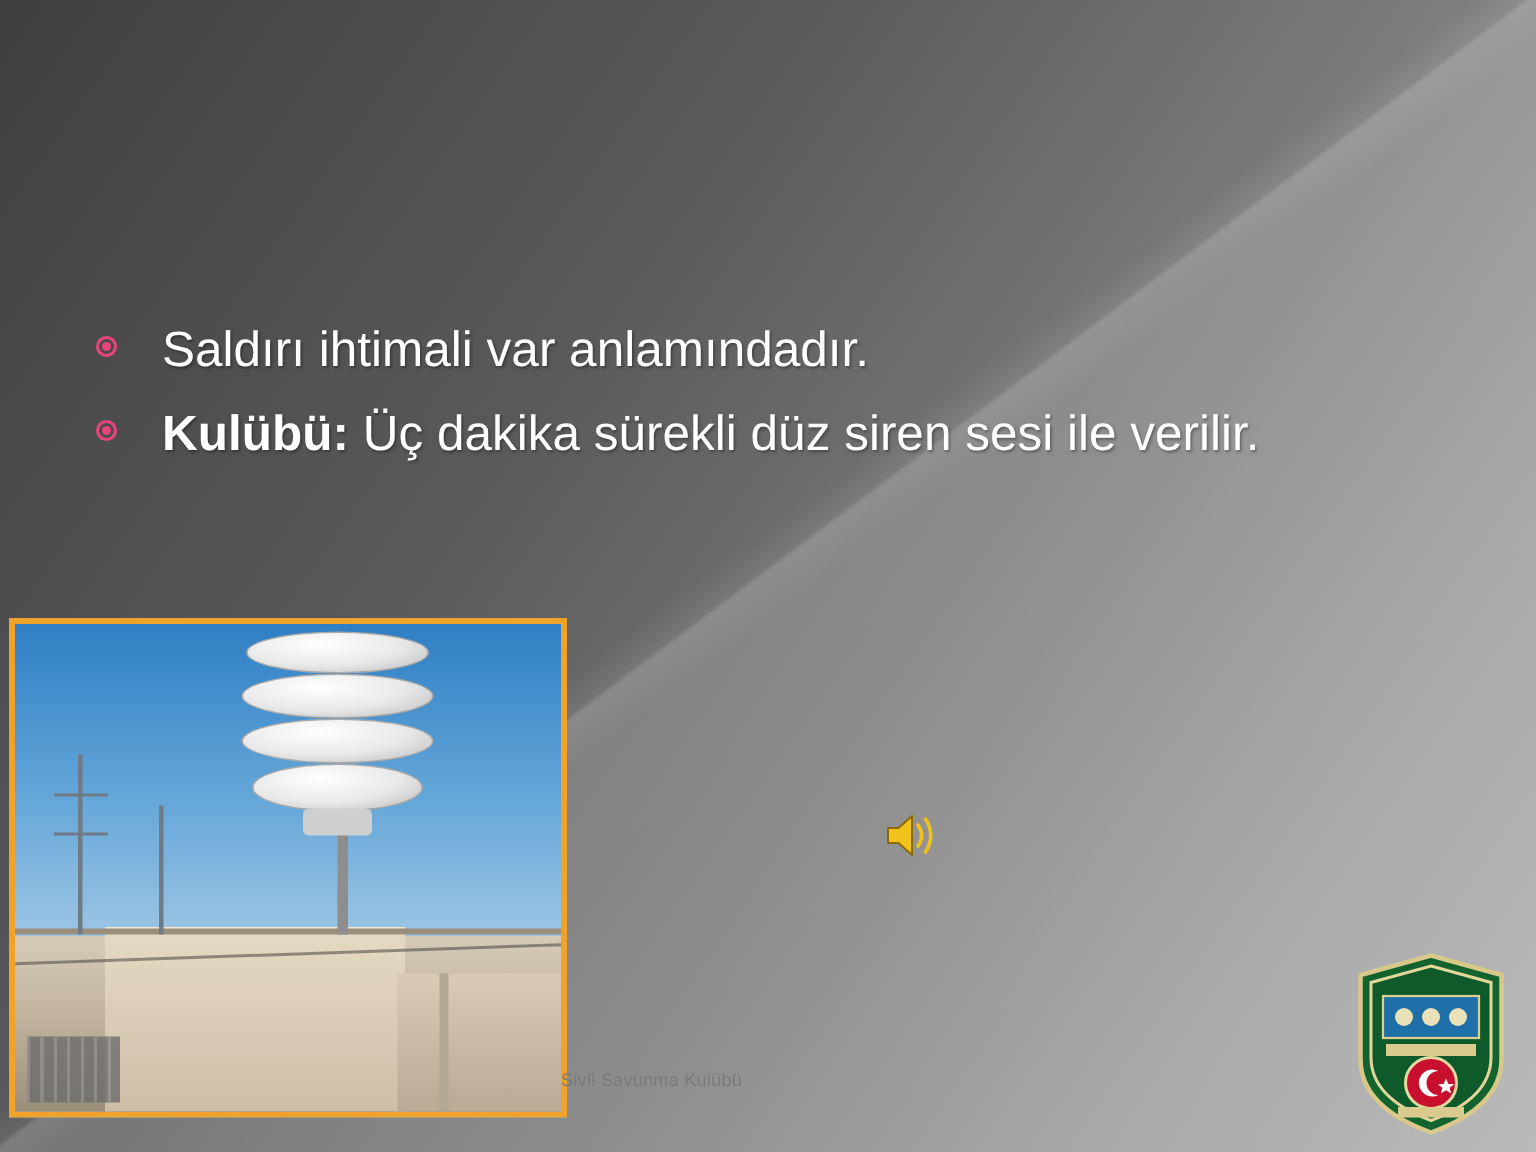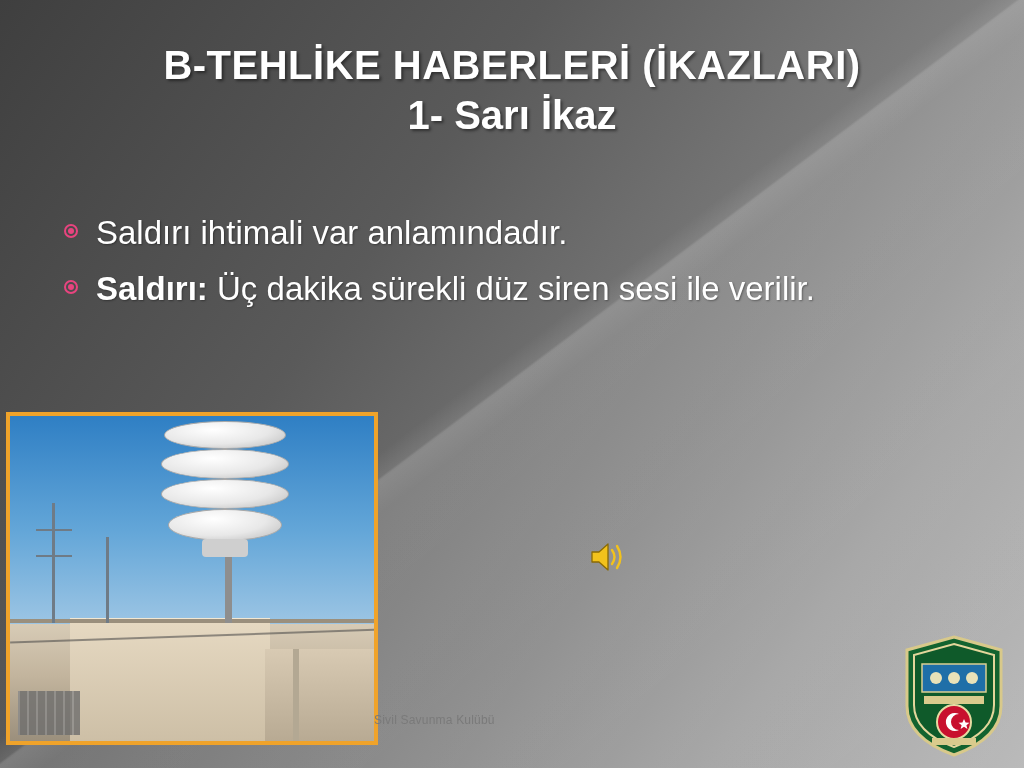--- a/index.html
+++ b/index.html
@@ -63,20 +63,21 @@
   .bullets {
     position: absolute;
     left: 62px;
     top: 212px;
     width: 900px;
   }
   .bullet-row {
     display: flex;
     align-items: flex-start;
     margin-bottom: 14px;
+    gap: 12px;
   }
   .bullet-marker {
     flex: 0 0 auto;
     width: 22px;
     height: 22px;
     margin-top: 10px;
     margin-right: 12px;
     position: relative;
   }
   .bullet-marker .ring {
@@ -271,41 +272,37 @@
     color: #7a7a7a;
     letter-spacing: 0.2px;
   }
 </style>
 </head>
 <body>
 
 <div class="slide">
   <div class="sheen"></div>
 
-  <div class="title-block">
-    <div class="title-line1">B-TEHLİKE HABERLERİ (İKAZLARI)</div>
-    <div class="title-line2">1- Sarı İkaz</div>
-  </div>
 
   <div class="bullets">
 
     <div class="bullet-row">
       <span class="bullet-marker">
         <span class="ring"></span>
         <span class="dot"></span>
       </span>
       <span class="bullet-text">Saldırı ihtimali var anlamındadır.</span>
     </div>
 
     <div class="bullet-row">
       <span class="bullet-marker">
         <span class="ring"></span>
         <span class="dot"></span>
       </span>
-      <span class="bullet-text"><b>Saldırı:</b><span> Üç dakika sürekli düz siren sesi ile verilir.</span></span>
+      <span class="bullet-text"><b>Kulübü:</b><span> Üç dakika sürekli düz siren sesi ile verilir.</span></span>
     </div>
 
   </div>
 
   <div class="photo">
     <div class="sky"></div>
     <div class="ground"></div>
     <div class="building"></div>
     <div class="building2"></div>
     <div class="roofline"></div>

